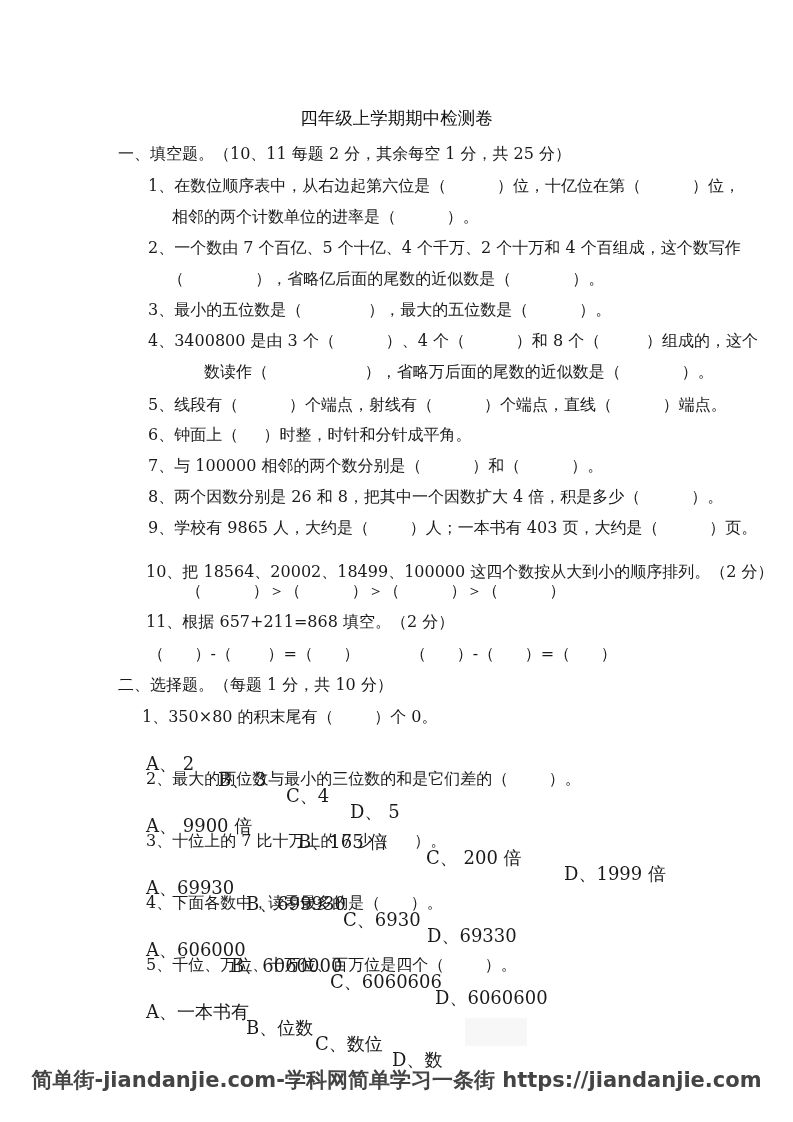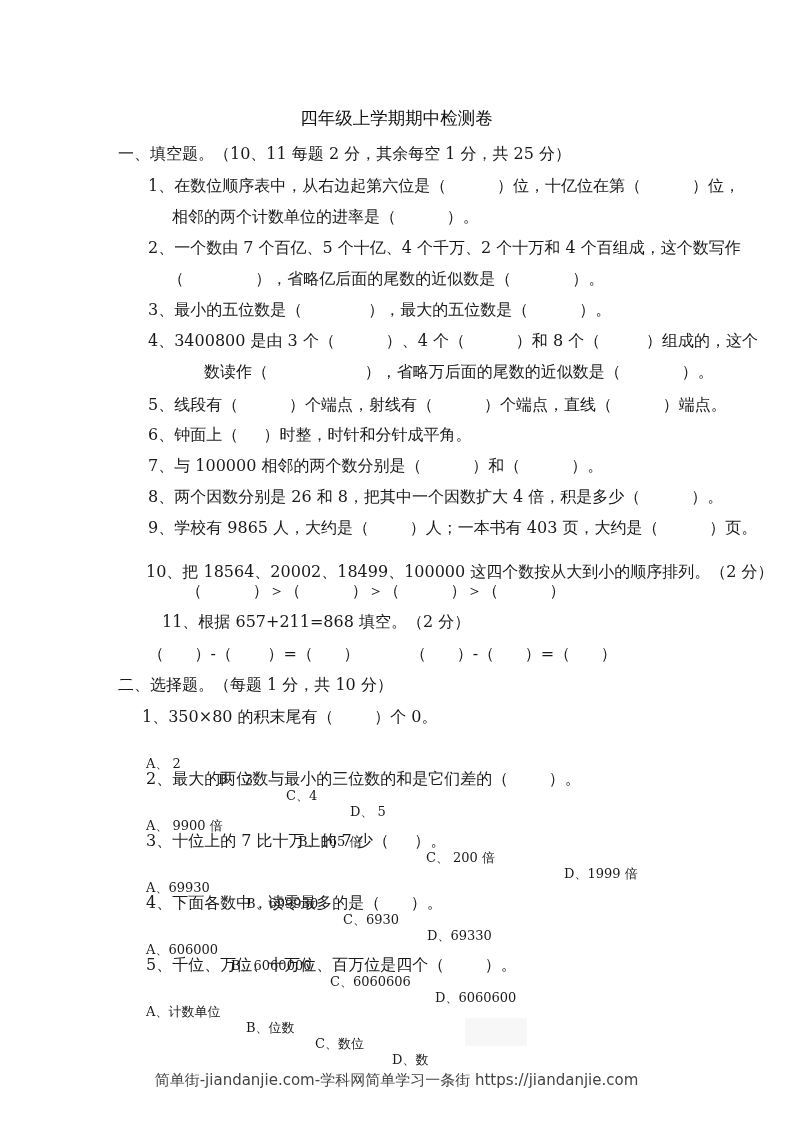--- a/index.html
+++ b/index.html
@@ -2,23 +2,23 @@
 <html><head>
 <meta charset="utf-8">
 <style>
   html, body { margin:0; padding:0; background:#ffffff; }
   body { width:793px; height:1122px; position:relative; overflow:hidden;
          font-family:"DejaVu Serif","Liberation Serif",serif; color:#1a1a1a; }
   .line { position:absolute; white-space:pre; font-size:16px; line-height:16px; }
   .title { position:absolute; top:107px; left:0; width:793px; text-align:center;
            font-size:17.5px; line-height:22px; color:#111; white-space:pre; }
   .footer { position:absolute; top:1070px; left:0; width:793px; text-align:center;
-            font-family:"DejaVu Sans","Liberation Sans",sans-serif; font-size:15px;
-            line-height:20px; color:#444; white-space:pre; }
-  .row { position:absolute; font-size:13px; line-height:16px; white-space:pre; }
+            font-family:"DejaVu Sans","Liberation Sans",sans-serif; font-size:21px;
+            line-height:20px; color:#444; white-space:pre;font-weight:bold; }
+  .row { position:absolute; font-size:18px; line-height:16px; white-space:pre; }
   .opt { position:absolute; white-space:pre; }
   .faint { position:absolute; left:465px; top:1018px; width:62px; height:28px; background:#f7f7f7; }
 </style>
 </head>
 <body>
 
 <div class="title">四年级上学期期中检测卷</div>
 
 <div class="line" style="top:146px;left:118px;">一、填空题。（10、11 每题 2 分，其余每空 1 分，共 25 分）</div>
 <div class="line" style="top:178px;left:148px;">1、在数位顺序表中，从右边起第六位是（          ）位，十亿位在第（          ）位，</div>
@@ -28,21 +28,21 @@
 <div class="line" style="top:302px;left:148px;">3、最小的五位数是（             ），最大的五位数是（          ）。</div>
 <div class="line" style="top:333px;left:148px;">4、3400800 是由 3 个（          ）、4 个（          ）和 8 个（         ）组成的，这个</div>
 <div class="line" style="top:364px;left:172px;margin-left:32px;">数读作（                   ），省略万后面的尾数的近似数是（            ）。</div>
 <div class="line" style="top:397px;left:148px;">5、线段有（          ）个端点，射线有（          ）个端点，直线（          ）端点。</div>
 <div class="line" style="top:427px;left:148px;">6、钟面上（     ）时整，时针和分针成平角。</div>
 <div class="line" style="top:458px;left:148px;">7、与 100000 相邻的两个数分别是（          ）和（          ）。</div>
 <div class="line" style="top:489px;left:148px;">8、两个因数分别是 26 和 8，把其中一个因数扩大 4 倍，积是多少（          ）。</div>
 <div class="line" style="top:520px;left:148px;">9、学校有 9865 人，大约是（        ）人；一本书有 403 页，大约是（          ）页。</div>
 <div class="line" style="top:564px;left:146px;">10、把 18564、20002、18499、100000 这四个数按从大到小的顺序排列。（2 分）</div>
 <div class="line" style="top:583px;left:186px;">（          ）＞（          ）＞（          ）＞（          ）</div>
-<div class="line" style="top:614px;left:146px;margin-left:16px;">11、根据 657+211=868 填空。（2 分）</div>
+<div class="line" style="top:614px;left:146px;">11、根据 657+211=868 填空。（2 分）</div>
 <div class="line" style="top:646px;left:148px;">（      ）-（       ）=（      ）          （      ）-（      ）=（      ）</div>
 
 <div class="line" style="top:677px;left:118px;">二、选择题。（每题 1 分，共 10 分）</div>
 
 <div class="line" style="top:709px;left:142px;">1、350×80 的积末尾有（        ）个 0。</div>
 <div class="row" style="top:740px;left:0;width:793px;height:16px;">
   <span class="opt" style="left:146px;">A、 2</span>
   <span class="opt" style="left:218px;">B、 3</span>
   <span class="opt" style="left:286px;">C、4</span>
   <span class="opt" style="left:350px;text-align:center;">D、 5</span>
@@ -67,21 +67,21 @@
 <div class="line" style="top:895px;left:146px;">4、下面各数中，读零最多的是（      ）。</div>
 <div class="row" style="top:926px;left:0;width:678px;height:16px;">
   <span class="opt" style="left:146px;">A、606000</span>
   <span class="opt" style="left:231px;">B、6060000</span>
   <span class="opt" style="left:330px;">C、6060606</span>
   <span class="opt" style="left:435px;">D、6060600</span>
 </div>
 
 <div class="line" style="top:957px;left:146px;">5、千位、万位、十万位、百万位是四个（        ）。</div>
 <div class="row" style="top:988px;left:0;width:793px;height:16px;">
-  <span class="opt" style="left:146px;">A、计数单位</span>
+  <span class="opt" style="left:146px;">A、一本书有</span>
   <span class="opt" style="left:246px;">B、位数</span>
   <span class="opt" style="left:315px;">C、数位</span>
   <span class="opt" style="left:392px;">D、数</span>
 </div>
 
 <div class="faint"></div>
 
 <div class="footer">简单街-jiandanjie.com-学科网简单学习一条街 https://jiandanjie.com</div>
 
 </body></html>

